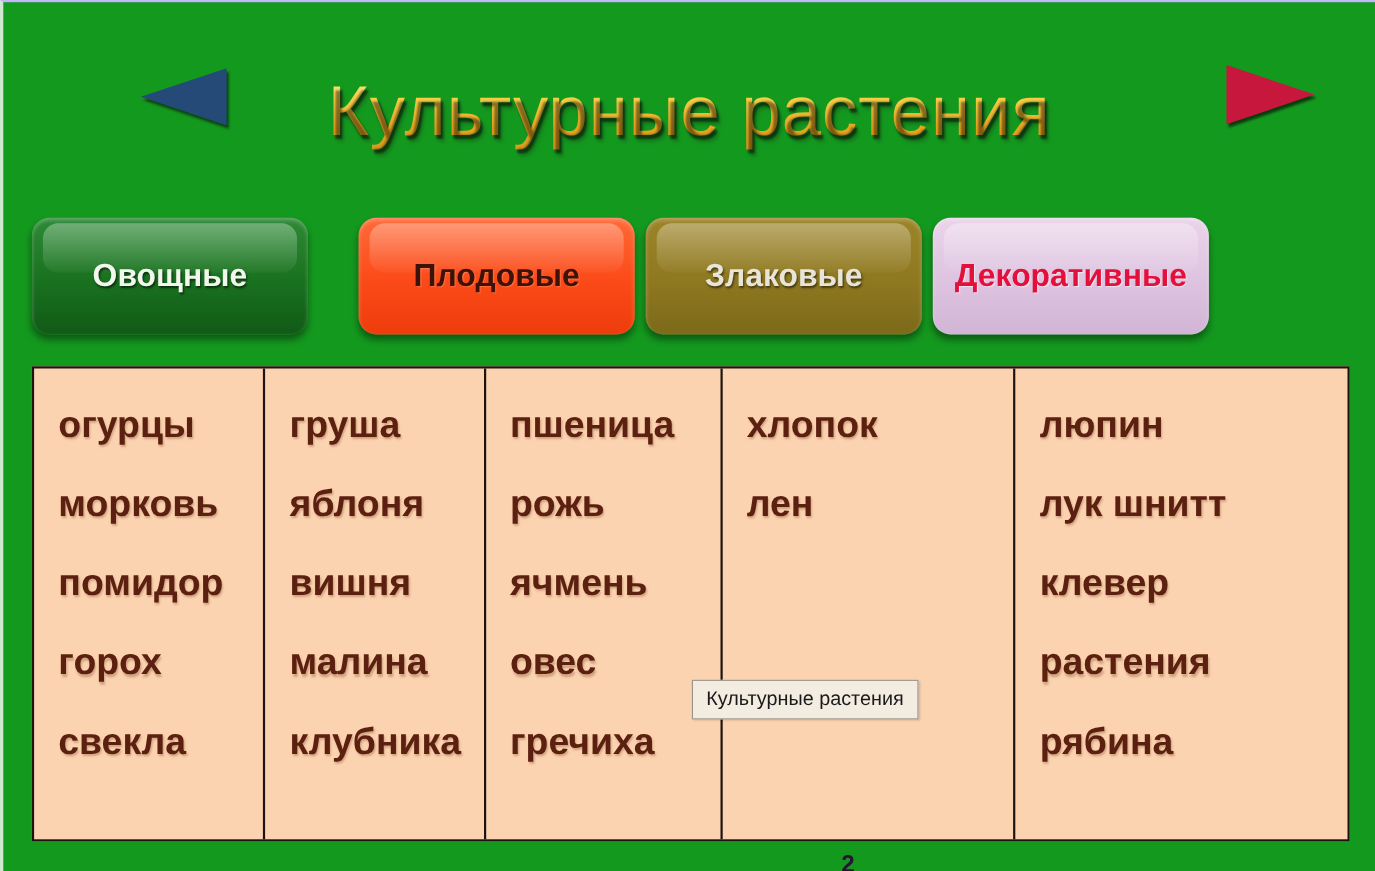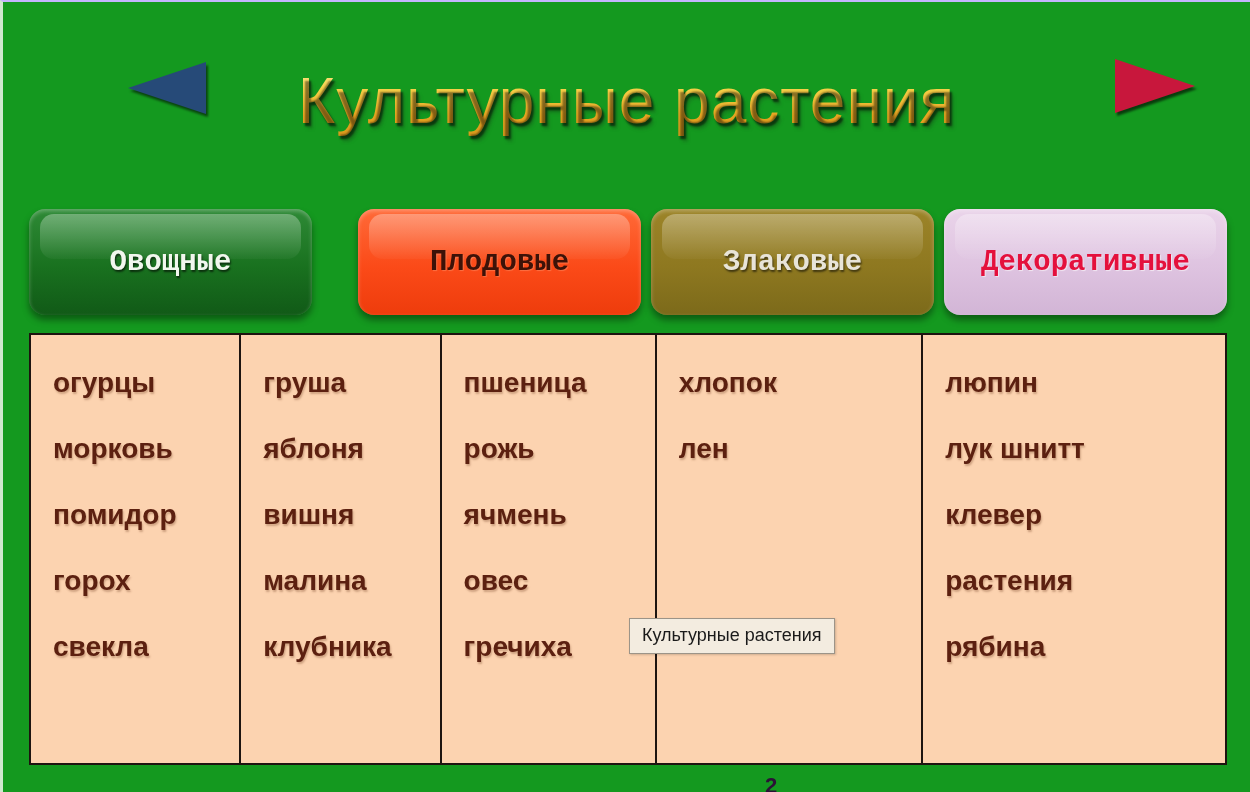--- a/index.html
+++ b/index.html
@@ -60,26 +60,25 @@
     -webkit-text-fill-color: transparent;
     text-shadow: 2px 3px 2px rgba(0,0,0,0.45);
     filter: drop-shadow(2px 3px 1px rgba(20,50,20,0.5));
     white-space: nowrap;
   }
 
   
   #category-bar {
     position: absolute;
     left: 26px;
-    top: 207px;
-    width: 1198px;
+    top: 196px;
+    width: 1070px;
     height: 106px;
     display: flex;
     gap: 10px;
-    font-family: Liberation Mono, monospace;
   }
   .cat-btn {
     flex: 1 1 0;
     border-radius: 16px;
     display: flex;
     align-items: center;
     justify-content: center;
     font-size: 29px;
     font-weight: bold;
     cursor: pointer;
@@ -138,21 +137,21 @@
     overflow: hidden;
   }
   .plant-col:last-child { border-right: none; }
   #col-0 { width: 213px; }
   #col-1 { width: 203px; }
   #col-2 { width: 218px; }
   #col-3 { width: 270px; }
   #col-4 { width: 306px; }
 
   .plant-item {
-    font-size: 28px;
+    font-size: 34px;
     font-weight: bold;
     color: #5c2010;
     line-height: 1;
     margin-bottom: 38px;
     text-shadow: 1px 2px 2px rgba(120,70,40,0.35);
     white-space: nowrap;
   }
 
   
   #tooltip {

